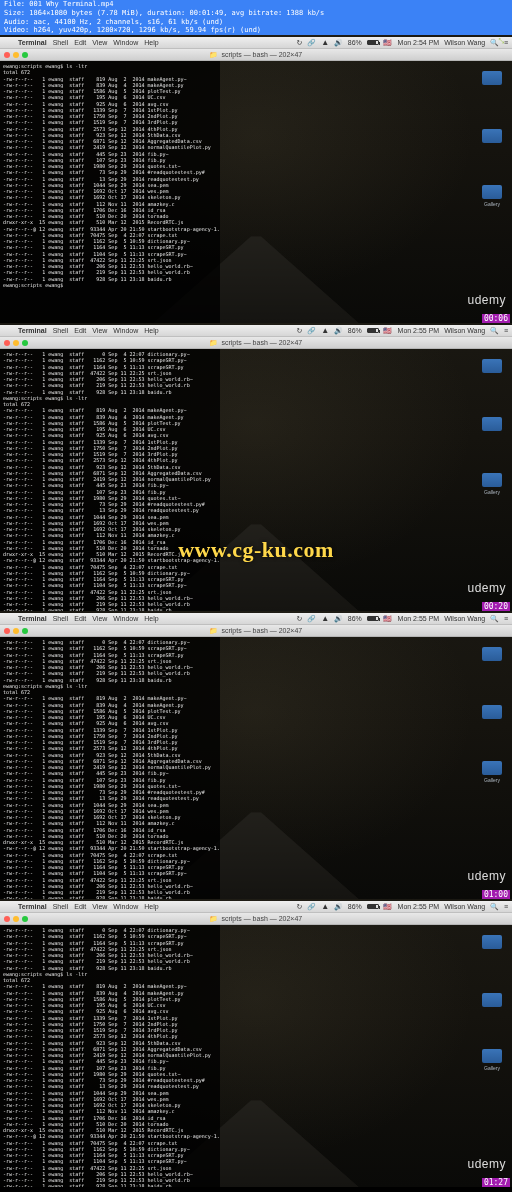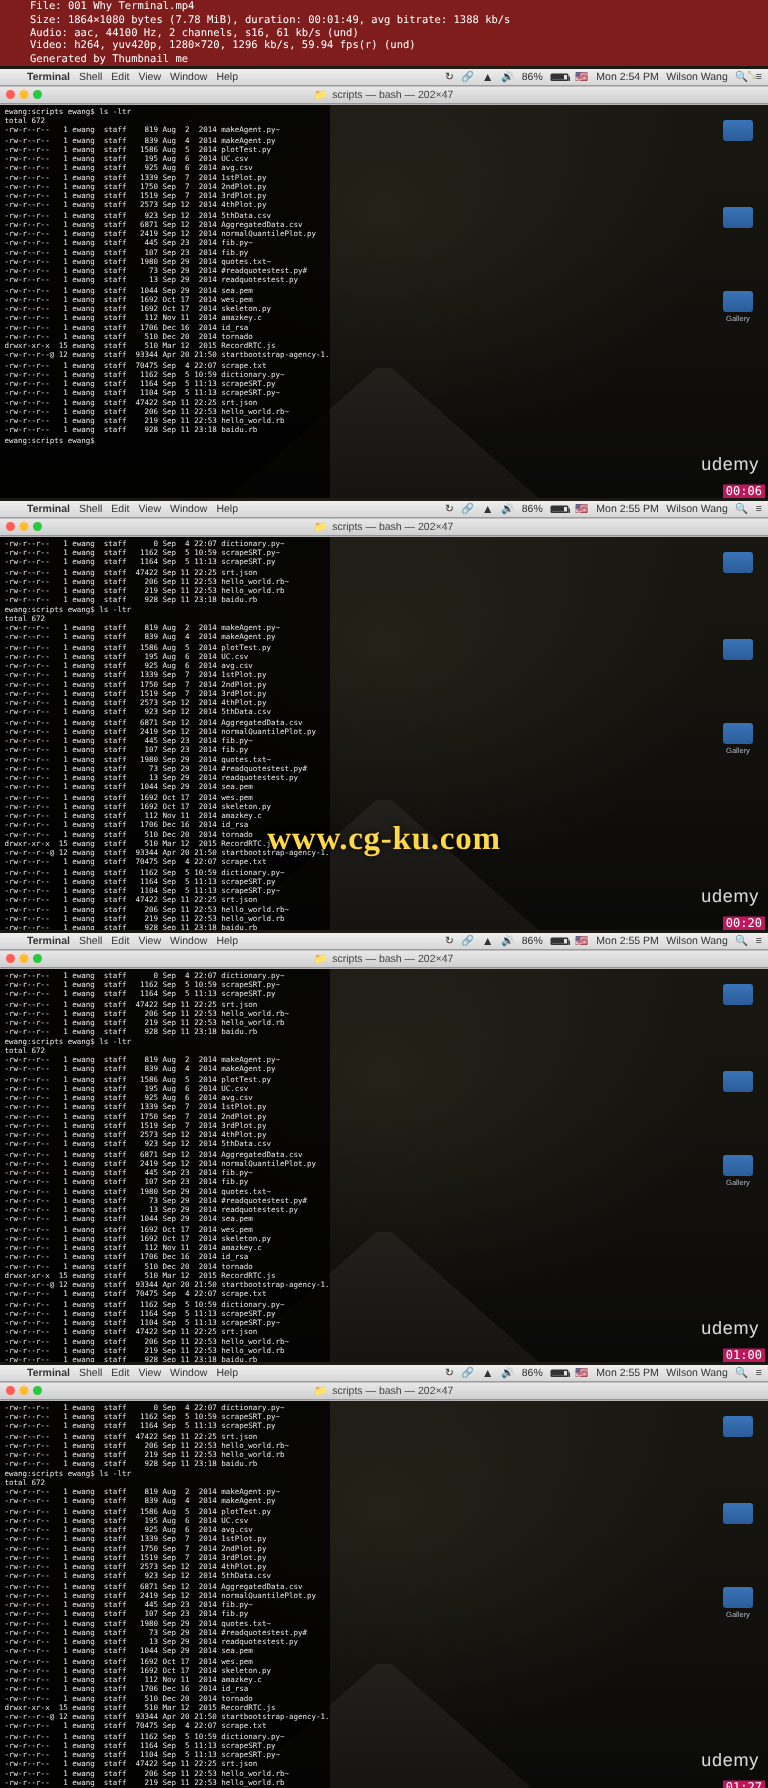--- a/index.html
+++ b/index.html
@@ -1,18 +1,18 @@
 <!DOCTYPE html>
 <html><head>
 <meta charset="utf-8">
 <style>
   * { margin: 0; padding: 0; box-sizing: border-box; }
   html, body { width: 512px; background: #000; font-family: Menlo, Monaco, monospace; }
   .page { width: 512px; }
-  .header-info { color: #fff; font-size: 7px; line-height: 1.25; padding: 0 20px; background: #7f1d1d; }
+  .header-info { color: #fff; font-size: 7px; line-height: 1.25; padding: 0 4px; background: #3b82f6; }
   .frame { position: relative; width: 512px; height: 288px; background: #141410; overflow: hidden; }
   .road {
     position: absolute; inset: 0;
     background:
       radial-gradient(ellipse at 50% 35%, rgba(120,110,80,0.15), rgba(0,0,0,0) 60%),
       linear-gradient(#1a1812 0%, #15130e 40%, #0a0a08 100%);
   }
   .road::after {
     content: ""; position: absolute; left: 0; right: 0; bottom: 0; height: 50%;
     background:
@@ -51,21 +51,21 @@
     font-size: 5px; line-height: 1.25; padding: 2px 3px;
     white-space: pre; overflow: hidden; font-family: Menlo, Monaco, monospace;
   }
   .udemy {
     position: absolute; right: 6px; bottom: 16px;
     color: #fff; font-family: Arial, sans-serif; font-size: 12px; font-weight: 500;
     letter-spacing: 0.5px; opacity: 0.85;
   }
   .timebox {
     position: absolute; right: 2px; bottom: 0px;
-    background: #be185d; color: #fff; font-size: 8px; padding: 0 2px;
+    background: #a21caf; color: #fff; font-size: 8px; padding: 0 2px;
     font-family: Menlo, monospace;
   }
   .watermark {
     position: absolute; left: 50%; transform: translateX(-50%);
     bottom: 48px; color: #ffd84a; font-family: Georgia, "Times New Roman", serif;
     font-size: 22px; font-weight: 600; letter-spacing: 0.5px;
     text-shadow: 0 0 4px rgba(0,0,0,0.8);
   }
   .desktop-icon {
     position: absolute; right: 6px; width: 28px; text-align: center;
@@ -80,21 +80,20 @@
 </style>
 </head>
 <body>
 
 <div class="page" id="page">
     <div class="header-info">
       <div>File: 001 Why Terminal.mp4</div>
       <div>Size: 1864×1080 bytes (7.78 MiB), duration: 00:01:49, avg bitrate: 1388 kb/s</div>
       <div>Audio: aac, 44100 Hz, 2 channels, s16, 61 kb/s (und)</div>
       <div>Video: h264, yuv420p, 1280×720, 1296 kb/s, 59.94 fps(r) (und)</div>
-      <div>Generated by Thumbnail me</div>
     </div>
     <div class="frame">
       <div class="road"></div>
       <div class="menubar">
         <div class="left">
           <span class="apple"></span>
           <span class="appname">Terminal</span>
           <span>Shell</span>
           <span>Edit</span>
           <span>View</span>

